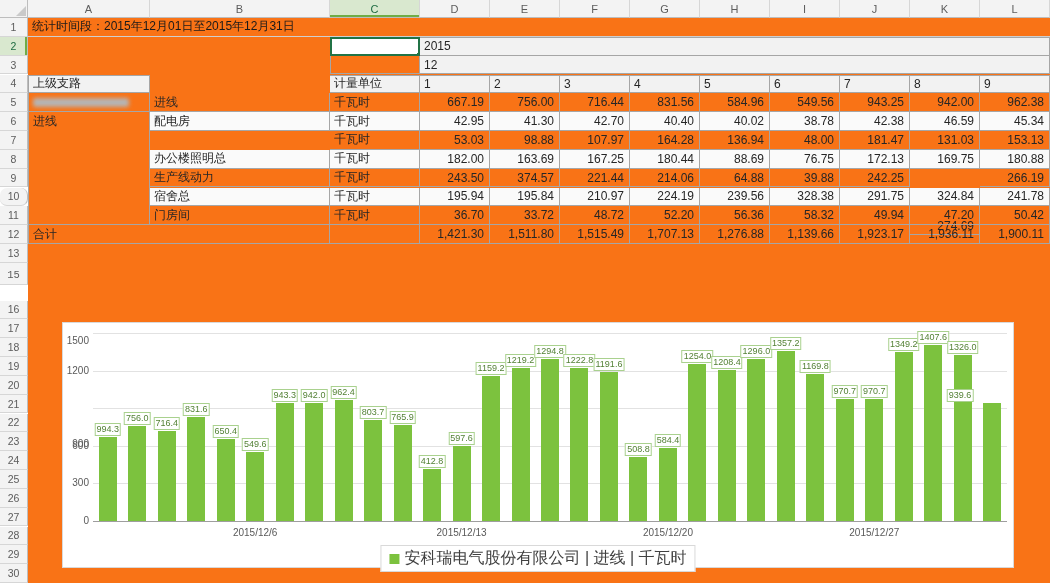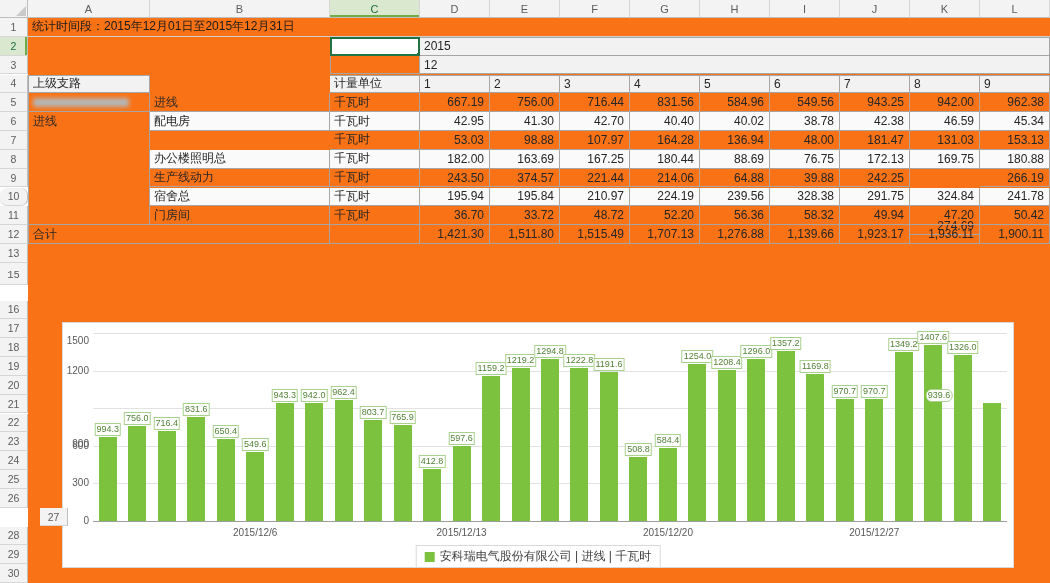--- a/index.html
+++ b/index.html
@@ -37,21 +37,21 @@
   
   .chart{position:absolute;background:#fff;border:1px solid #d9d9d9;z-index:2}
   .gridline{position:absolute;height:1px;background:#e2e2e2}
   .axisline{position:absolute;height:1px;background:#9e9e9e}
   .ytick{position:absolute;font-size:10px;color:#595959;text-align:right;width:26px;line-height:12px}
   .xtick{position:absolute;font-size:10px;color:#595959;text-align:center;width:90px}
   .bar{position:absolute;background:#7cc23e}
   .barlabel{position:absolute;transform:translateX(-50%);font-size:9px;color:#538135;background:#fff;
     border:1px solid #a9d18e;padding:0 1px;white-space:nowrap;line-height:11px}
   .legend{position:absolute;display:flex;align-items:center;gap:5px;border:1px solid #d9d9d9;
-    padding:2px 8px;font-size:12px;color:#404040;background:#fff}
+    padding:2px 8px;font-size:16px;color:#404040;background:#fff}
   .legend .swatch{width:10px;height:10px;background:#7cc23e;flex:none}
 </style>
 </head>
 <body>
 
 <div class="app">
   <div class="corner">
     <div class="tri"></div>
   </div>
   <div class="colhdrs" id="colhdrs">
@@ -88,21 +88,21 @@
       <div class="rh" style="top: 301.333px; height: 18.8333px;">17</div>
       <div class="rh" style="top: 320.167px; height: 18.8333px;">18</div>
       <div class="rh" style="top: 339px; height: 18.8333px;">19</div>
       <div class="rh" style="top: 357.833px; height: 18.8333px;">20</div>
       <div class="rh" style="top: 376.667px; height: 18.8333px;">21</div>
       <div class="rh" style="top: 395.5px; height: 18.8333px;">22</div>
       <div class="rh" style="top: 414.333px; height: 18.8333px;">23</div>
       <div class="rh" style="top: 433.167px; height: 18.8333px;">24</div>
       <div class="rh" style="top: 452px; height: 18.8333px;">25</div>
       <div class="rh" style="top: 470.833px; height: 18.8333px;">26</div>
-      <div class="rh" style="top: 489.667px; height: 18.8333px; margin-left: 40px;">27</div>
+      <div class="rh" style="top: 489.667px; height: 18.8333px;">27</div>
       <div class="rh" style="top: 508.5px; height: 18.8333px;">28</div>
       <div class="rh" style="top: 527.333px; height: 18.8333px;">29</div>
       <div class="rh" style="top: 546.167px; height: 18.8333px;">30</div>
     </div>
   <div class="sheet" id="sheet">
       <div class="cell title-cell" style="left: 0px; top: 0px; width: 1022px; height: 18.8333px;">统计时间段：2015年12月01日至2015年12月31日</div>
       <div class="cell selcell" style="left: 302px; top: 18.8333px; width: 90px; height: 18.8333px;">
         <div class="fillhandle"></div>
       </div>
       <div class="cell bordered hdrfill bt" style="left: 392px; top: 18.8333px; width: 630px; height: 18.8333px;">2015</div>
@@ -277,21 +277,21 @@
         <div class="barlabel" style="left: 781.839px; top: 62.3389px;">970.7</div>
         <div class="bar" style="left: 802.323px; top: 76.3389px; width: 18px; height: 121.661px;"></div>
         <div class="barlabel" style="left: 811.323px; top: 62.3389px;">970.7</div>
         <div class="bar" style="left: 831.806px; top: 28.9003px; width: 18px; height: 169.1px;"></div>
         <div class="barlabel" style="left: 840.806px; top: 14.9003px;">1349.2</div>
         <div class="bar" style="left: 861.29px; top: 21.5808px; width: 18px; height: 176.419px;"></div>
         <div class="barlabel" style="left: 870.29px; top: 7.5808px;">1407.6</div>
         <div class="bar" style="left: 890.774px; top: 31.808px; width: 18px; height: 166.192px;"></div>
         <div class="barlabel" style="left: 899.774px; top: 17.808px;">1326.0</div>
         <div class="bar" style="left: 920.258px; top: 80.2368px; width: 18px; height: 117.763px;"></div>
-        <div class="barlabel" style="left: 876px; top: 66.2368px; border-radius: 6px;">939.6</div>
+        <div class="barlabel" style="left: 897px; top: 66.2368px;">939.6</div>
         <div class="xtick" style="left: 147.161px; top: 204px;">2015/12/6</div>
         <div class="xtick" style="left: 353.548px; top: 204px;">2015/12/13</div>
         <div class="xtick" style="left: 559.935px; top: 204px;">2015/12/20</div>
         <div class="xtick" style="left: 766.323px; top: 204px;">2015/12/27</div>
         <div class="legend" style="left: 50%; top: 222px; transform: translateX(-50%);">
           <span class="swatch"></span>
           <span>安科瑞电气股份有限公司 | 进线 | 千瓦时</span>
         </div>
       </div>
     </div>

